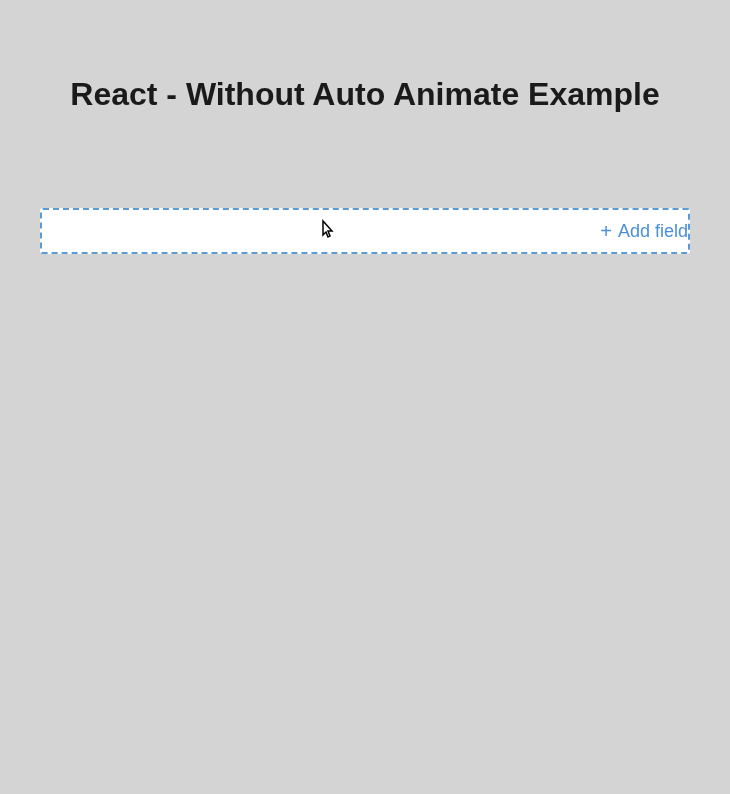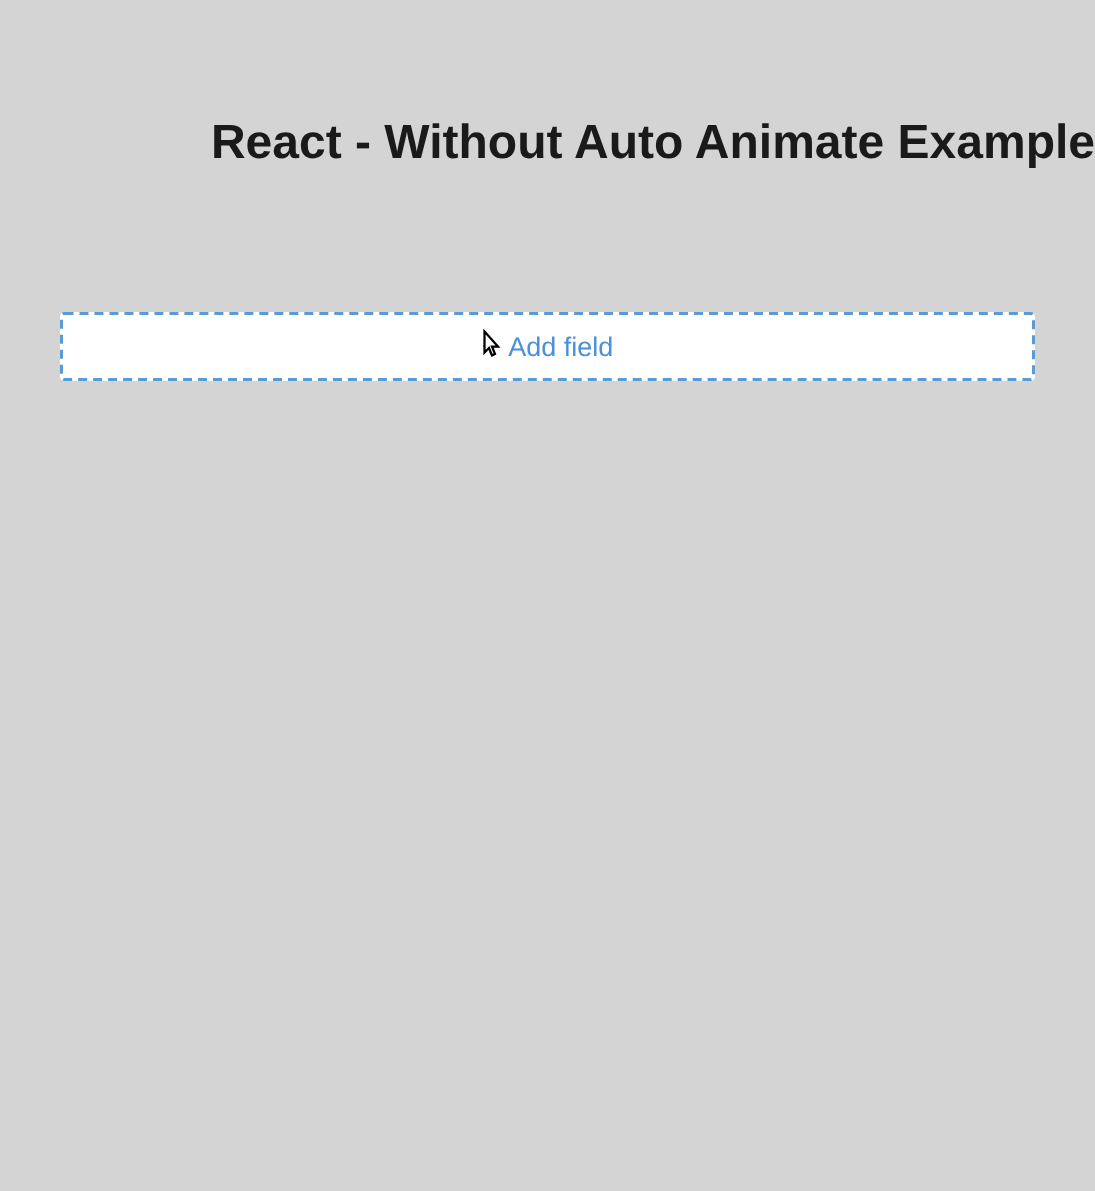--- a/index.html
+++ b/index.html
@@ -11,36 +11,36 @@
       width: 730px;
       height: 794px;
       background-color: #d4d4d4;
       font-family: -apple-system, BlinkMacSystemFont, "Segoe UI", Helvetica, Arial, sans-serif;
       padding-top: 70px;
     }
     .title {
       font-size: 32px;
       font-weight: 700;
       color: #1a1a1a;
-      text-align: right;
+      text-align: center;
       line-height: 1.5;
       margin-bottom: 90px;
     }
     .add-field-container {
       margin: 0 40px;
     }
     .add-field-button {
       width: 100%;
       height: 46px;
       background-color: #ffffff;
       border: 2px dashed #5b9bd5;
       border-radius: 3px;
       display: flex;
       align-items: center;
-      justify-content: center;
+      justify-content: flex-end;
       gap: 6px;
       cursor: pointer;
       position: relative;
     }
     .plus-icon {
       font-size: 20px;
       color: #4a90d9;
       font-weight: 300;
       line-height: 1;
     }

